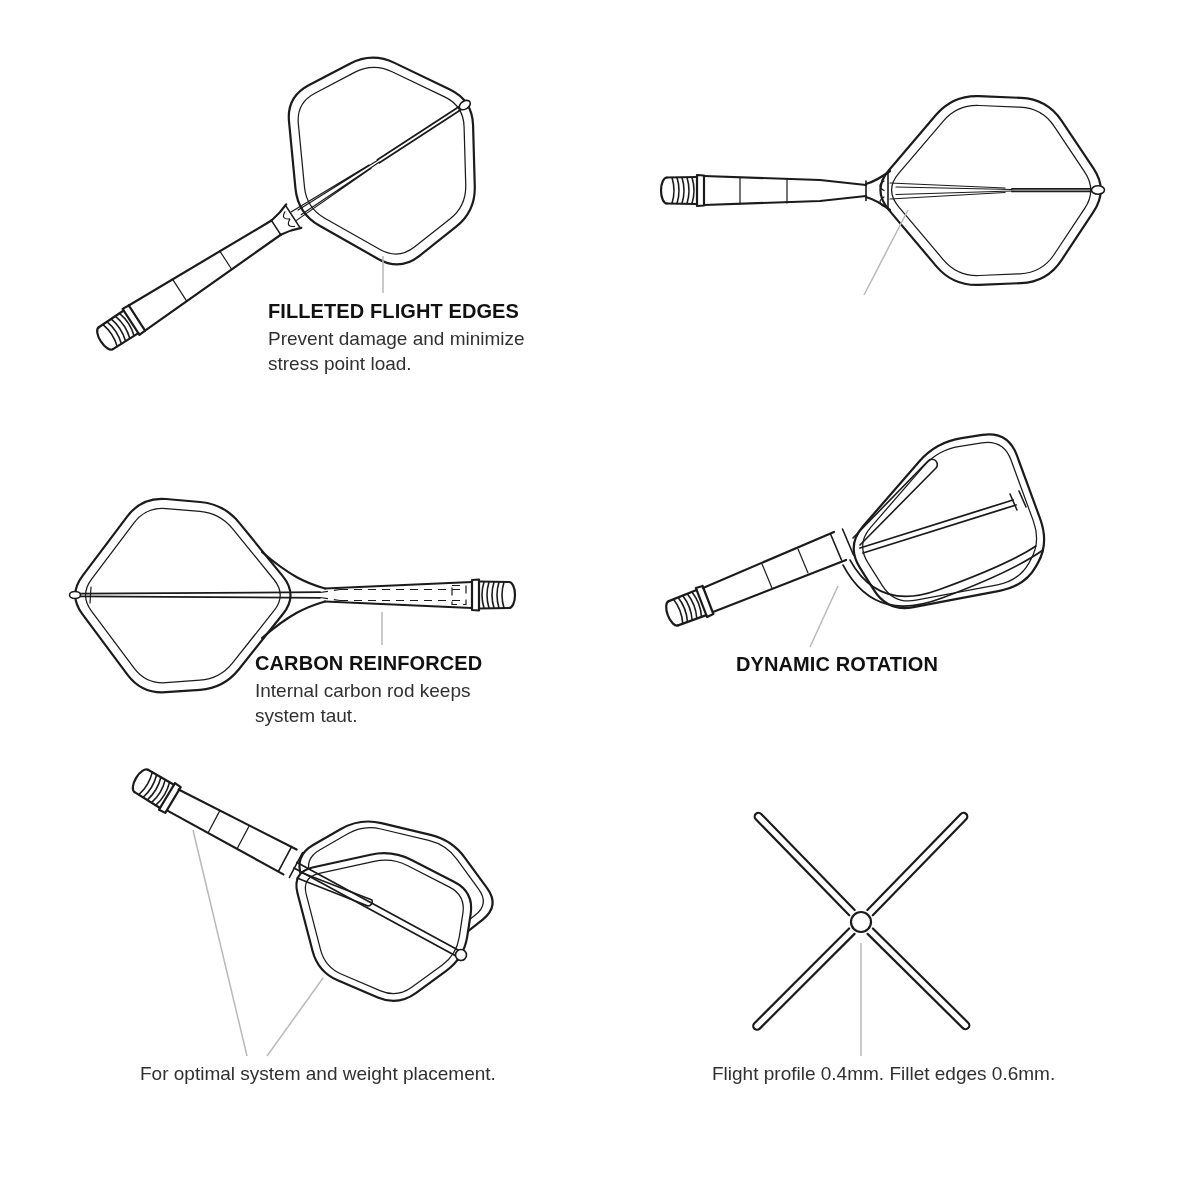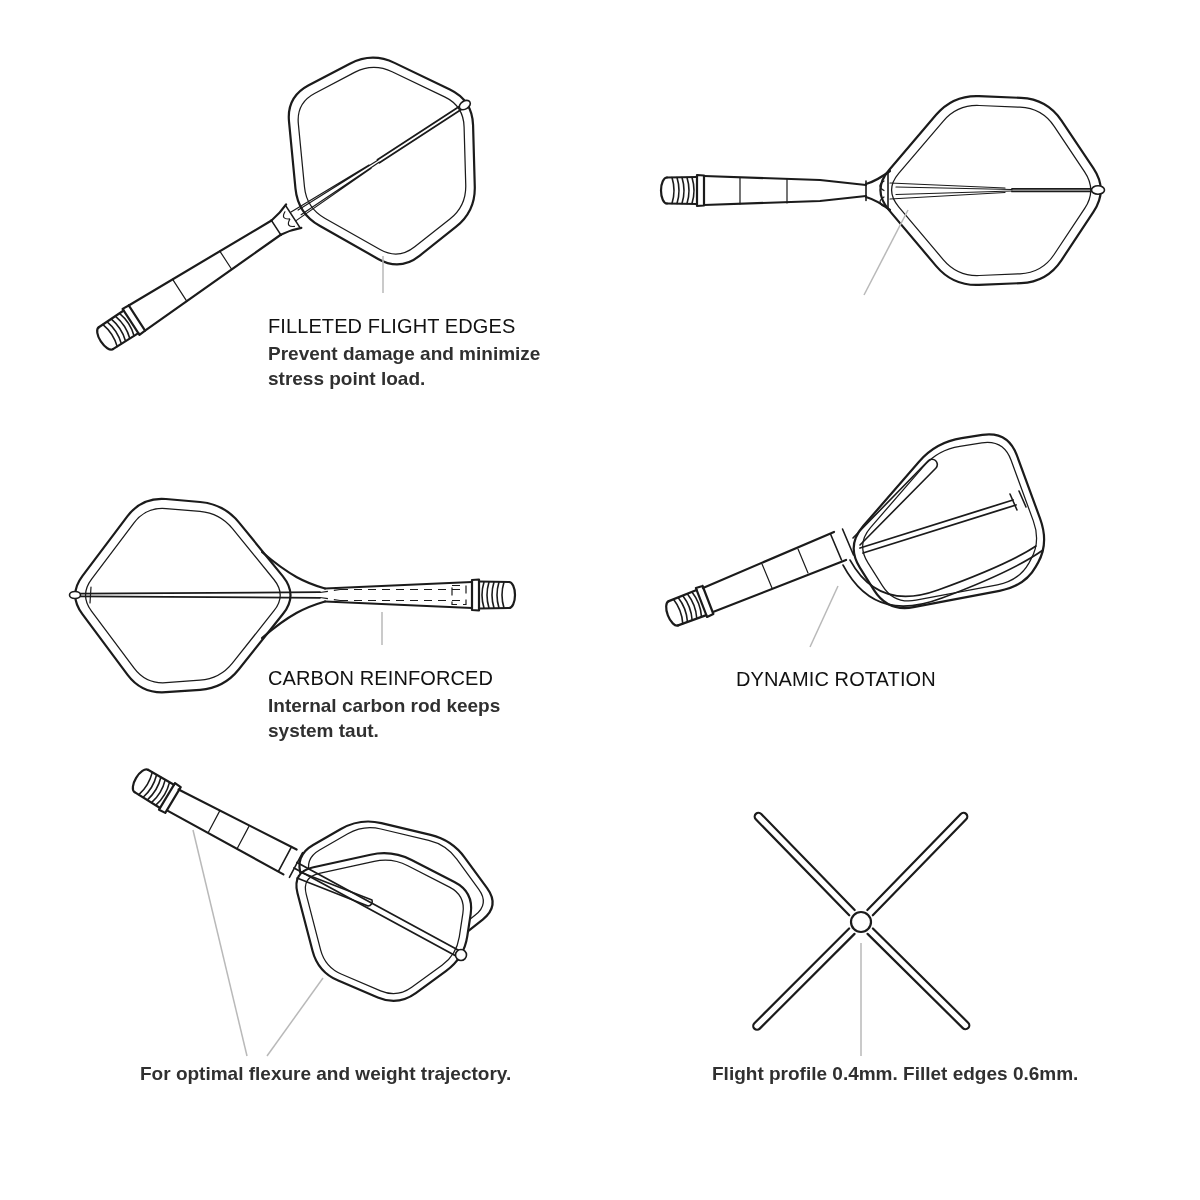--- a/index.html
+++ b/index.html
@@ -3,22 +3,22 @@
 <meta charset="utf-8">
 <style>
   :root{
     --bg:#ffffff; --ink:#1b1b1b; --leader:#b9b9b9; --head:#111111; --body:#303030;
   }
   html,body{margin:0;padding:0;background:var(--bg);}
   #stage{position:relative;width:1200px;height:1200px;background:var(--bg);overflow:hidden;
          font-family:"Liberation Sans","DejaVu Sans",sans-serif;}
   #art{position:absolute;left:0;top:0;}
   .panel{position:absolute;width:420px;}
-  .panel h3{margin:15px 0 3px 0;font-size:20px;line-height:24px;font-weight:400;color:var(--head);letter-spacing:.1px;}
-  .panel p{margin:0;font-size:19px;line-height:25px;font-weight:700;color:var(--body);white-space:pre-line;}
+  .panel h3{margin:0 0 3px 0;font-size:20px;line-height:24px;font-weight:700;color:var(--head);letter-spacing:.1px;}
+  .panel p{margin:0;font-size:19px;line-height:25px;font-weight:400;color:var(--body);white-space:pre-line;}
   .panel.t-lg h3{font-size:23px;line-height:27px;}
   .panel.t-md h3{font-size:22px;line-height:26px;}
   
   .s2 {stroke:var(--ink);stroke-width:2.2;fill:none;stroke-linecap:round;stroke-linejoin:round;}
   .s2f{stroke:var(--ink);stroke-width:2.2;fill:#ffffff;stroke-linejoin:round;}
   .s15{stroke:var(--ink);stroke-width:1.6;fill:none;stroke-linecap:round;}
   .s1 {stroke:var(--ink);stroke-width:1.2;fill:none;stroke-linecap:round;}
   .in {stroke:var(--ink);stroke-width:1.25;fill:none;stroke-linejoin:round;}
   .sp {stroke:var(--ink);stroke-width:1.8;fill:none;stroke-linecap:round;}
   .dash{stroke:var(--ink);stroke-width:1.2;fill:none;stroke-dasharray:8 6;stroke-linecap:butt;}
@@ -133,31 +133,31 @@
 
   <div class="panel" style="left:268px;top:299px">
     <h3>FILLETED FLIGHT EDGES</h3>
     <p>Prevent damage and minimize
 stress point load.</p>
   </div>
 
   <div class="panel" style="left:712px;top:300px">
   </div>
 
-  <div class="panel" style="left:268px;top:651px">
+  <div class="panel" style="left:255px;top:651px">
     <h3>CARBON REINFORCED</h3>
     <p>Internal carbon rod keeps
 system taut.</p>
   </div>
 
   <div class="panel" style="left:736px;top:652px">
     <h3>DYNAMIC ROTATION</h3>
   </div>
 
   <div class="panel t-lg" style="left:140px;top:1061px">
-    <p>For optimal flexure and weight trajectory.</p>
+    <p>For optimal system and weight placement.</p>
   </div>
 
   <div class="panel t-md" style="left:712px;top:1061px">
     <p>Flight profile 0.4mm. Fillet edges 0.6mm.</p>
   </div>
 
 </div>
 
 </body></html>

